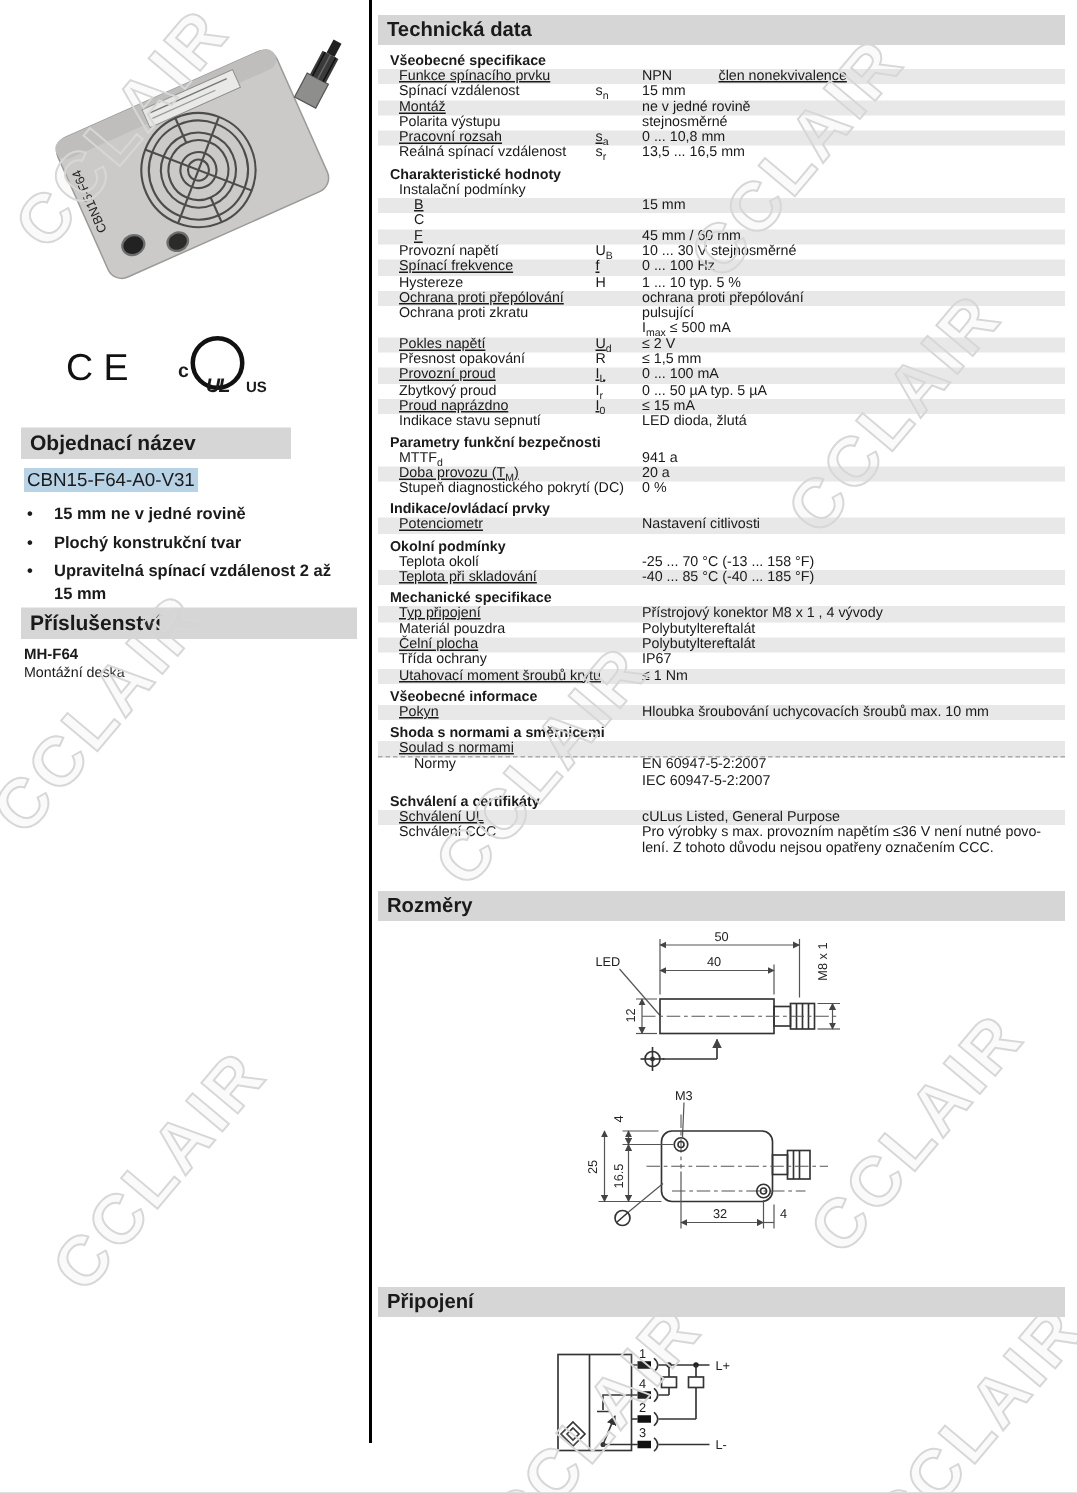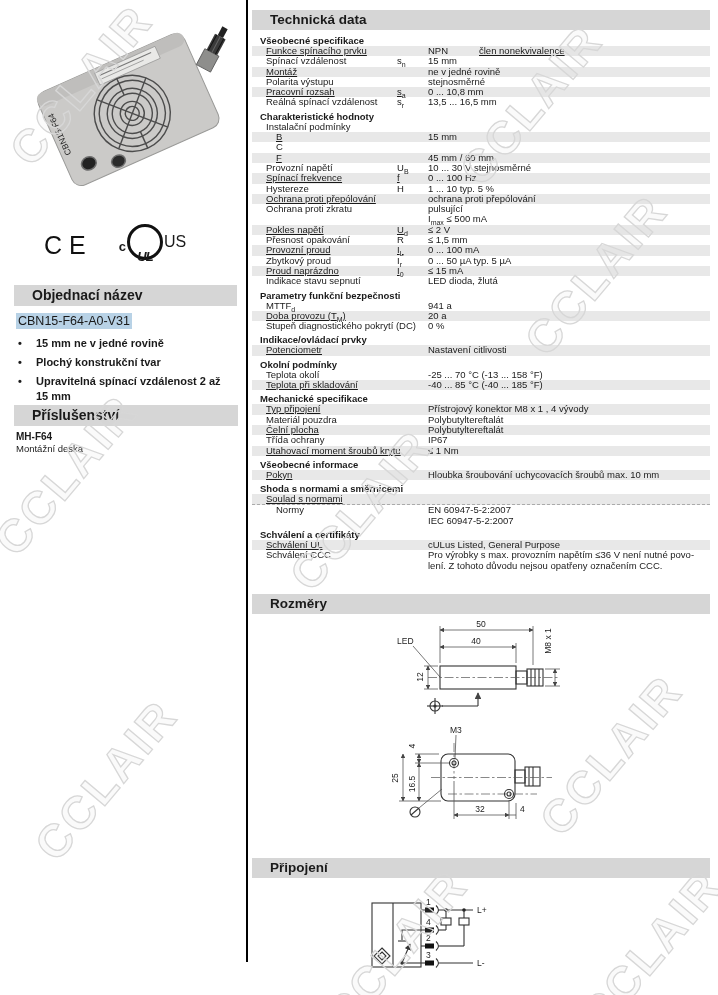--- a/index.html
+++ b/index.html
@@ -9,34 +9,34 @@
   
   .wm{position:absolute;font-size:46px;font-weight:bold;letter-spacing:3px;
       color:rgba(210,210,210,0.10);-webkit-text-stroke:1.3px #d7d7d7;
       transform:rotate(-50deg);z-index:6;pointer-events:none;white-space:nowrap;}
 
   
   .divider{position:absolute;left:246px;top:0;width:2px;height:962px;background:#000;z-index:2;}
 
   
   .bar{position:absolute;background:#d6d6d6;height:20px;line-height:20px;
-       font-weight:bold;font-size:13.5px;padding-left:18px;box-sizing:border-box;z-index:1;}
+       font-weight:bold;font-size:13.5px;padding-left:6px;box-sizing:border-box;z-index:1;}
 
   
   .left-col{position:absolute;left:14px;top:8px;width:224px;z-index:1;}
   .photo{position:absolute;left:0;top:0;}
   .marks{position:absolute;left:30px;top:216px;display:flex;align-items:flex-end;gap:26px;}
   .ce{font-size:25px;letter-spacing:7px;font-weight:400;color:#111;}
   .ulwrap{display:flex;align-items:center;}
   .ul-c{font-size:13px;font-weight:bold;position:relative;top:4px;}
   .ul-circle{width:30px;height:30px;border:3.5px solid #111;border-radius:50%;
              display:flex;align-items:center;justify-content:center;margin:0 1px;}
   .ul-text{font-weight:bold;font-style:italic;font-size:13px;letter-spacing:-1px;margin-top:28px;}
-  .ul-us{font-size:16px;font-weight:normal;position:relative;top:0;}
-  .order-bar{left:14px;top:285px;width:223px;height:21px;font-size:14px;}
+  .ul-us{font-size:10px;font-weight:bold;position:relative;top:16px;}
+  .order-bar{left:14px;top:285px;width:180px;height:21px;font-size:14px;}
   .acc-bar{left:14px;top:405px;width:224px;height:21px;font-size:14px;}
   .pcode{position:absolute;left:16px;top:311px;z-index:1;}
   .pcode span{background:#b8d2e6;font-weight:normal;font-size:12.5px;padding:1px 2px;}
   .bullets{position:absolute;left:18px;top:336px;width:214px;z-index:1;}
   .bullet-item{display:flex;font-size:11px;font-weight:bold;line-height:15px;margin-bottom:4px;}
   .bullet-dot{width:18px;flex:none;}
   .acc-code{position:absolute;left:16px;top:431px;font-size:10px;font-weight:bold;z-index:1;}
   .acc-desc{position:absolute;left:16px;top:443px;font-size:9.5px;z-index:1;}
 
   

